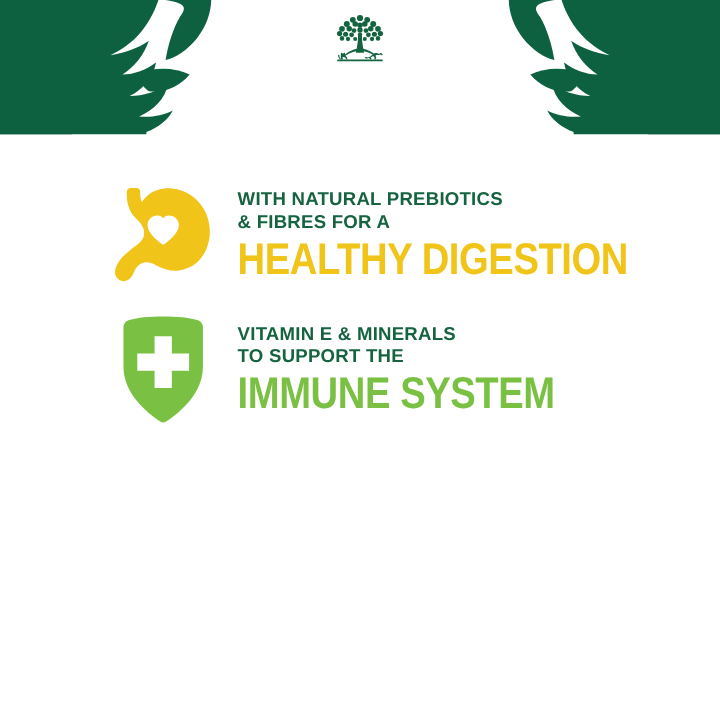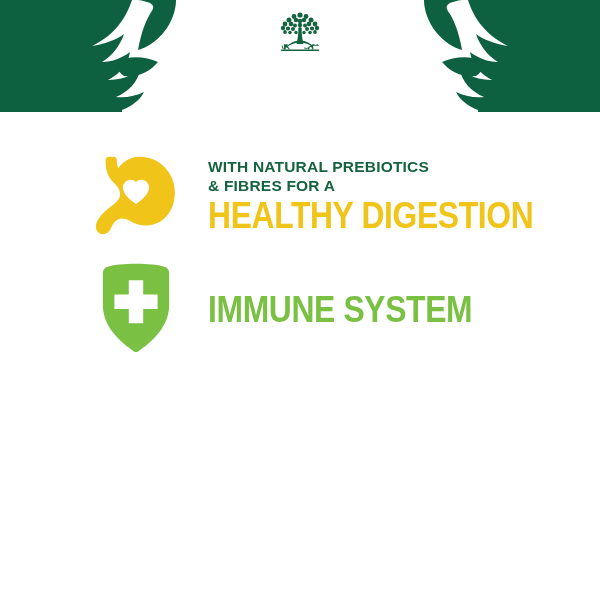--- a/index.html
+++ b/index.html
@@ -67,21 +67,21 @@
   }
   .row-icon {
     width: 96px;
     height: 96px;
     flex: 0 0 96px;
     display: flex;
     align-items: center;
     justify-content: center;
   }
   .row-text {
-    margin-left: 24px;
+    margin-left: 14px;
     flex: 1 1 auto;
   }
   .eyebrow {
     font-family: "Liberation Sans", sans-serif;
     font-weight: bold;
     font-size: 15.5px;
     line-height: 1.18;
     letter-spacing: 0.2px;
     color: #15633f;
     text-transform: uppercase;
@@ -287,19 +287,21 @@
             C49.2,96.1 50.8,96.1 52.2,95.2
             C72,82 84.5,66 84.5,47
             L84.5,13.4
             C84.5,10.3 82.5,7.8 79.5,7
             C72,5 62,4 50,4 Z"></path>
           <path fill="#ffffff" d="
             M42.5,21 H57.5 V36 H72.5 V51 H57.5 V66 H42.5 V51 H27.5 V36 H42.5 Z"></path>
         </svg>
       </div>
       <div class="row-text">
+        <div class="eyebrow">VITAMIN E &amp; MINERALS
+TO SUPPORT THE</div>
         <div class="headline hl-immune">IMMUNE SYSTEM</div>
       </div>
     </div>
 
 
   </div>
 </div>
 
 </body></html>

